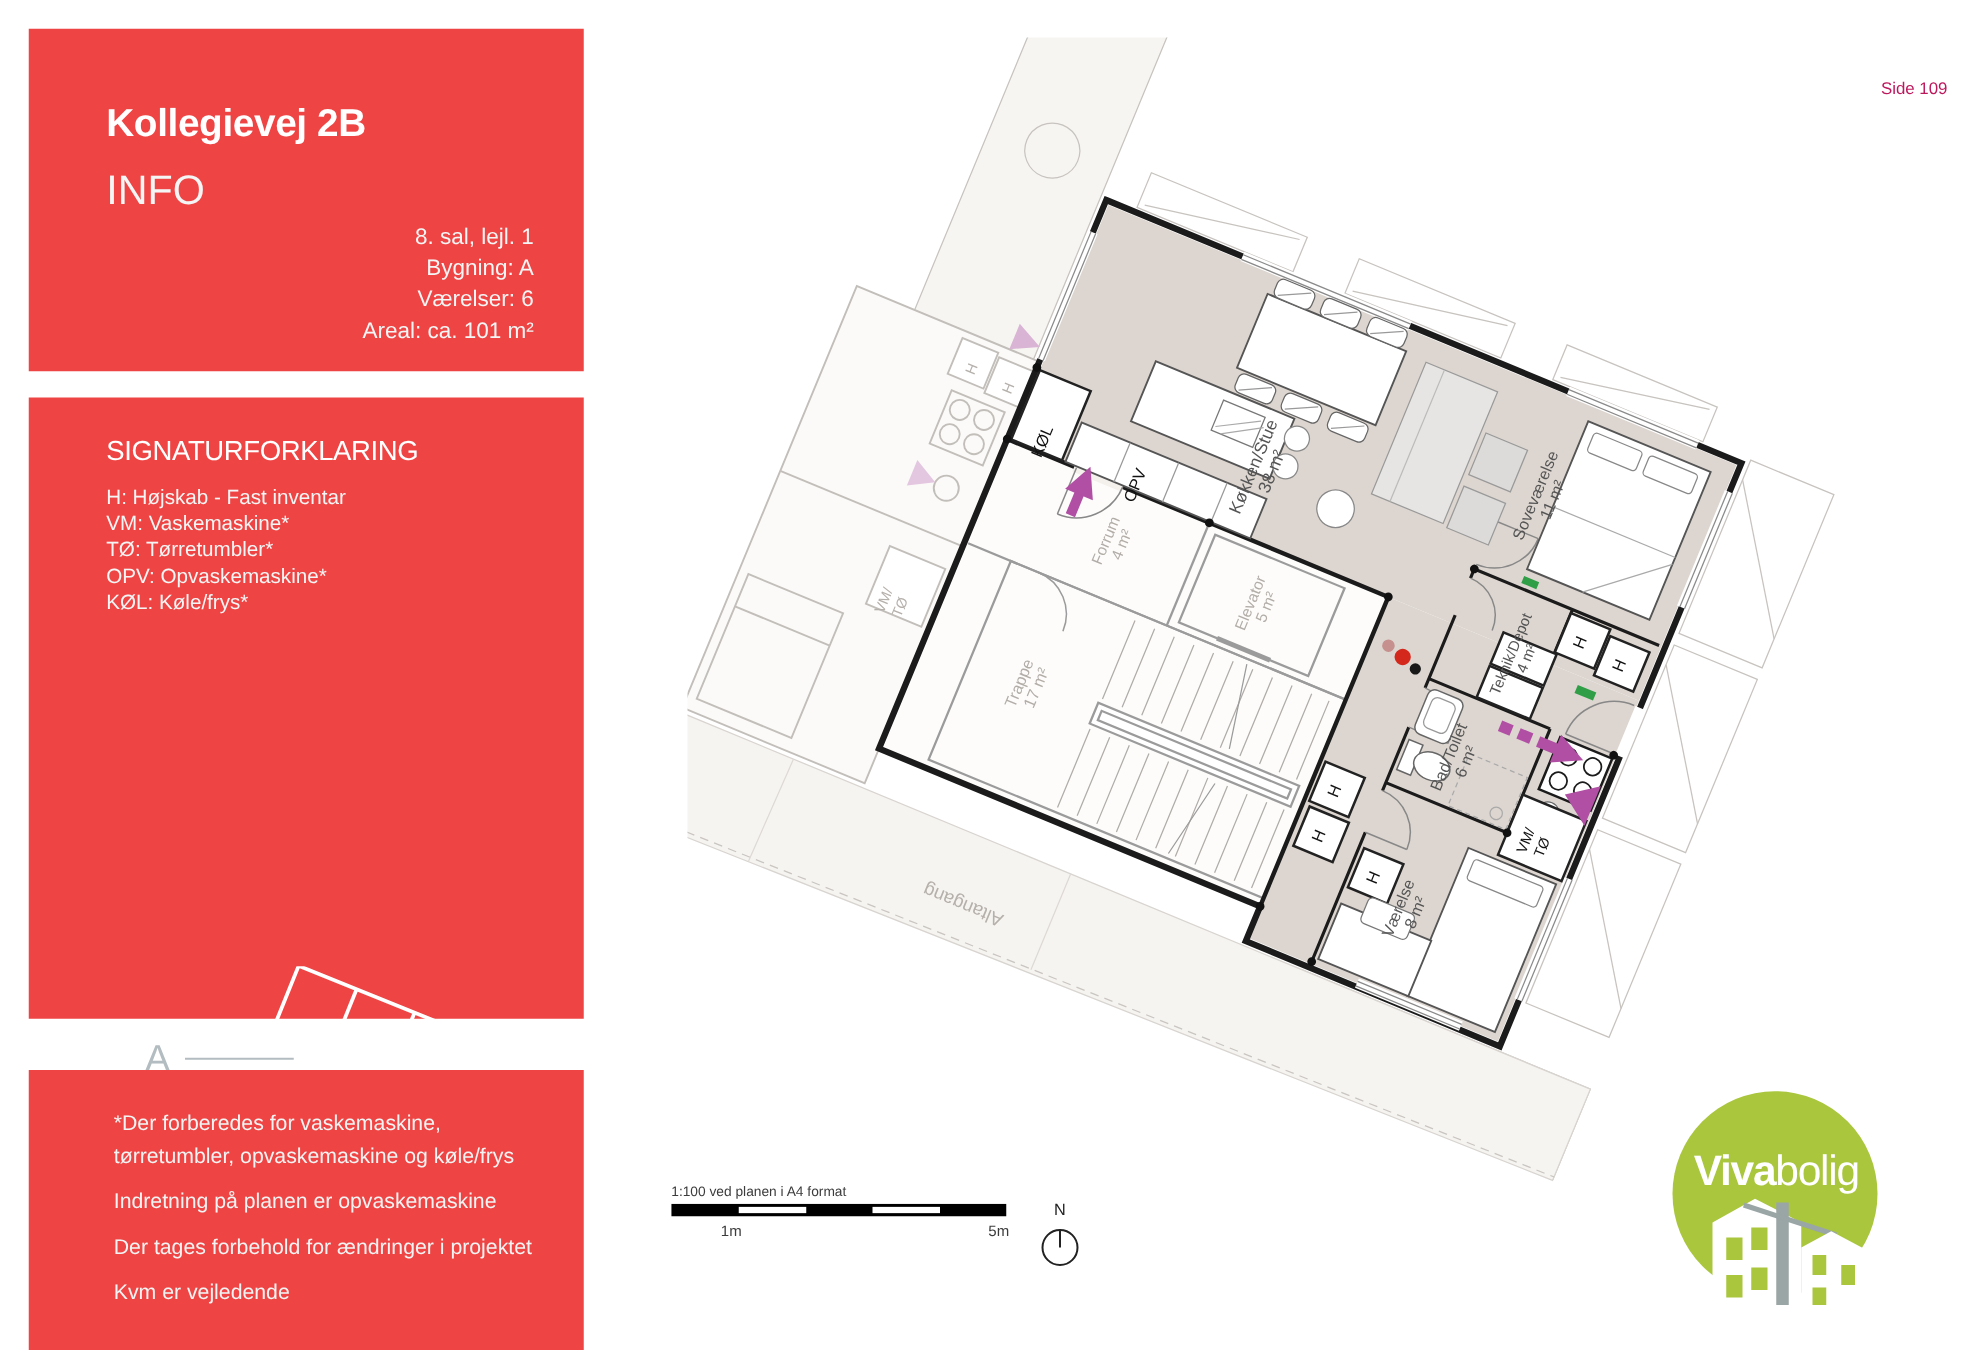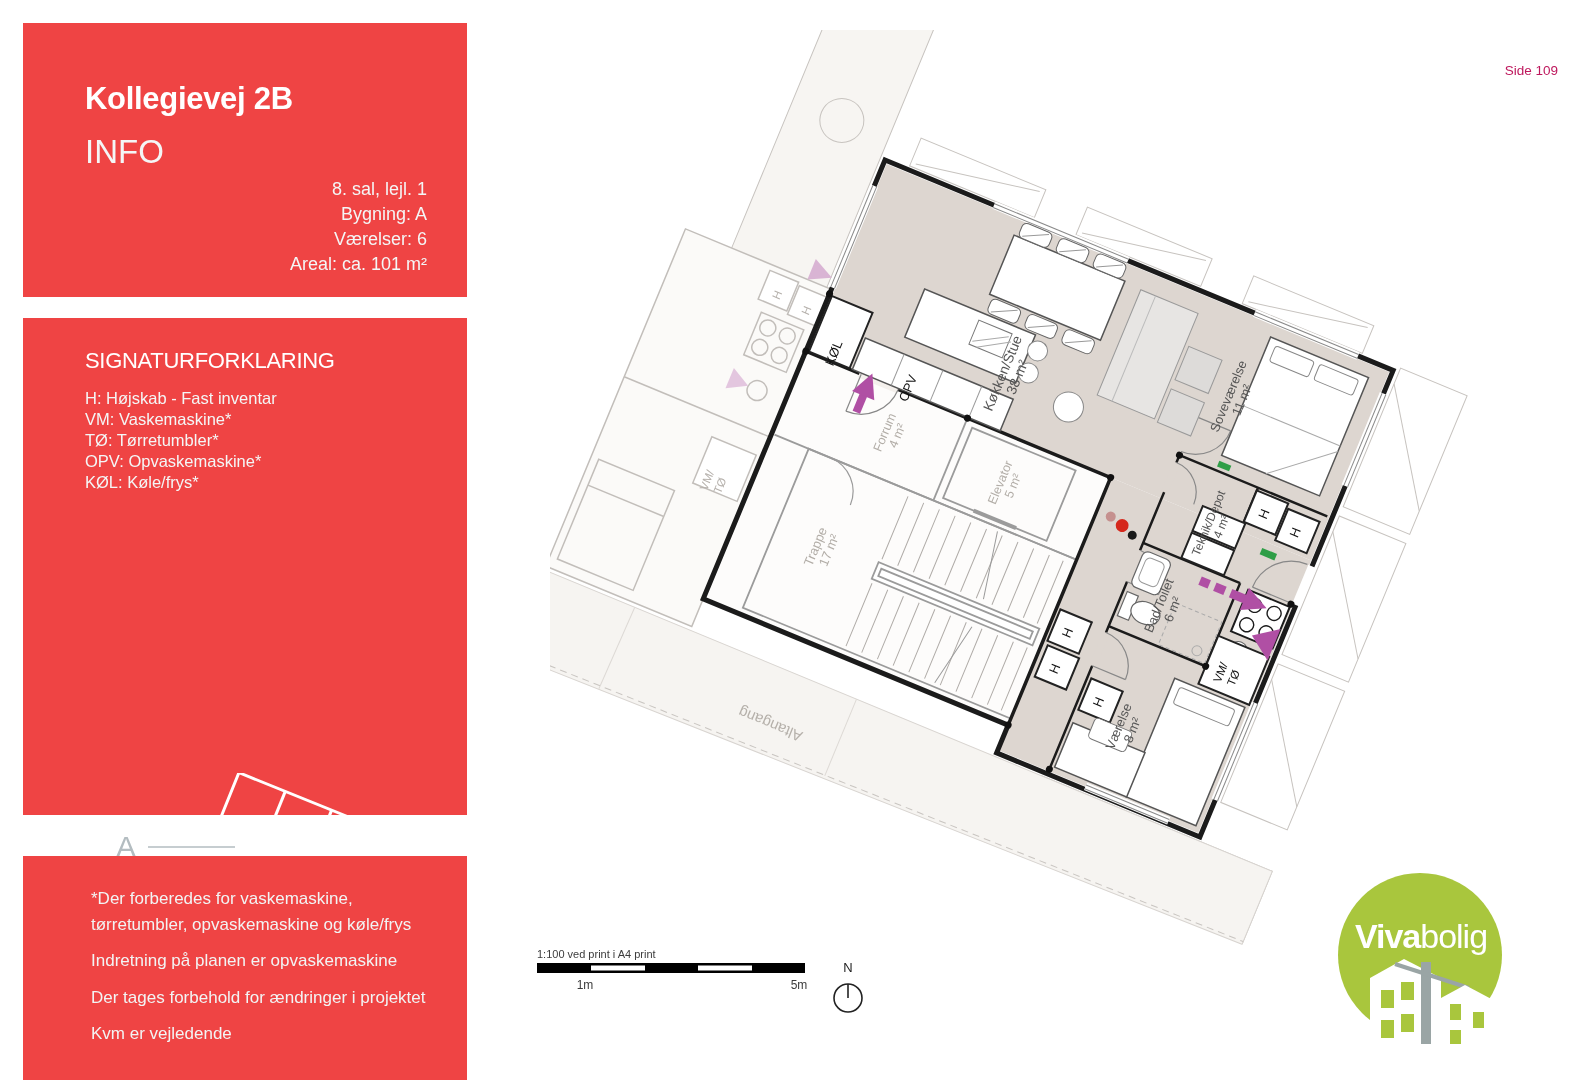--- a/index.html
+++ b/index.html
@@ -351,21 +351,21 @@
       <text transform="translate(356,405) rotate(-90)">H</text>
       <text transform="translate(409,419) rotate(-90)">H</text>
       <text transform="translate(510,345) rotate(-90)" font-size="11.5">VM/</text>
       <text transform="translate(524,345) rotate(-90)" font-size="11.5">TØ</text>
     </g>
   </g>
 </svg>
 </div>
 
 <div id="scalebar">
-  <div style="margin-bottom:3px;">1:100 ved print i A4 print</div>
+  <div style="margin-bottom:3px;">1:100 ved planen i A4 format</div>
   <svg width="280" height="34">
     <rect x="0" y="0" width="268" height="10" fill="#000000"></rect>
     <rect x="54" y="2.5" width="54" height="5" fill="#ffffff"></rect>
     <rect x="161" y="2.5" width="54" height="5" fill="#ffffff"></rect>
     <text x="48" y="26" font-size="12" fill="#3c3c3c" text-anchor="middle">1m</text>
     <text x="262" y="26" font-size="12" fill="#3c3c3c" text-anchor="middle">5m</text>
   </svg>
 </div>
 
 <div id="north-wrap">

